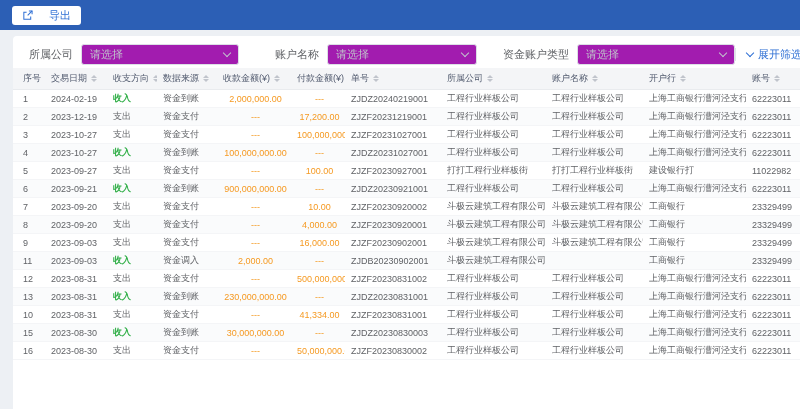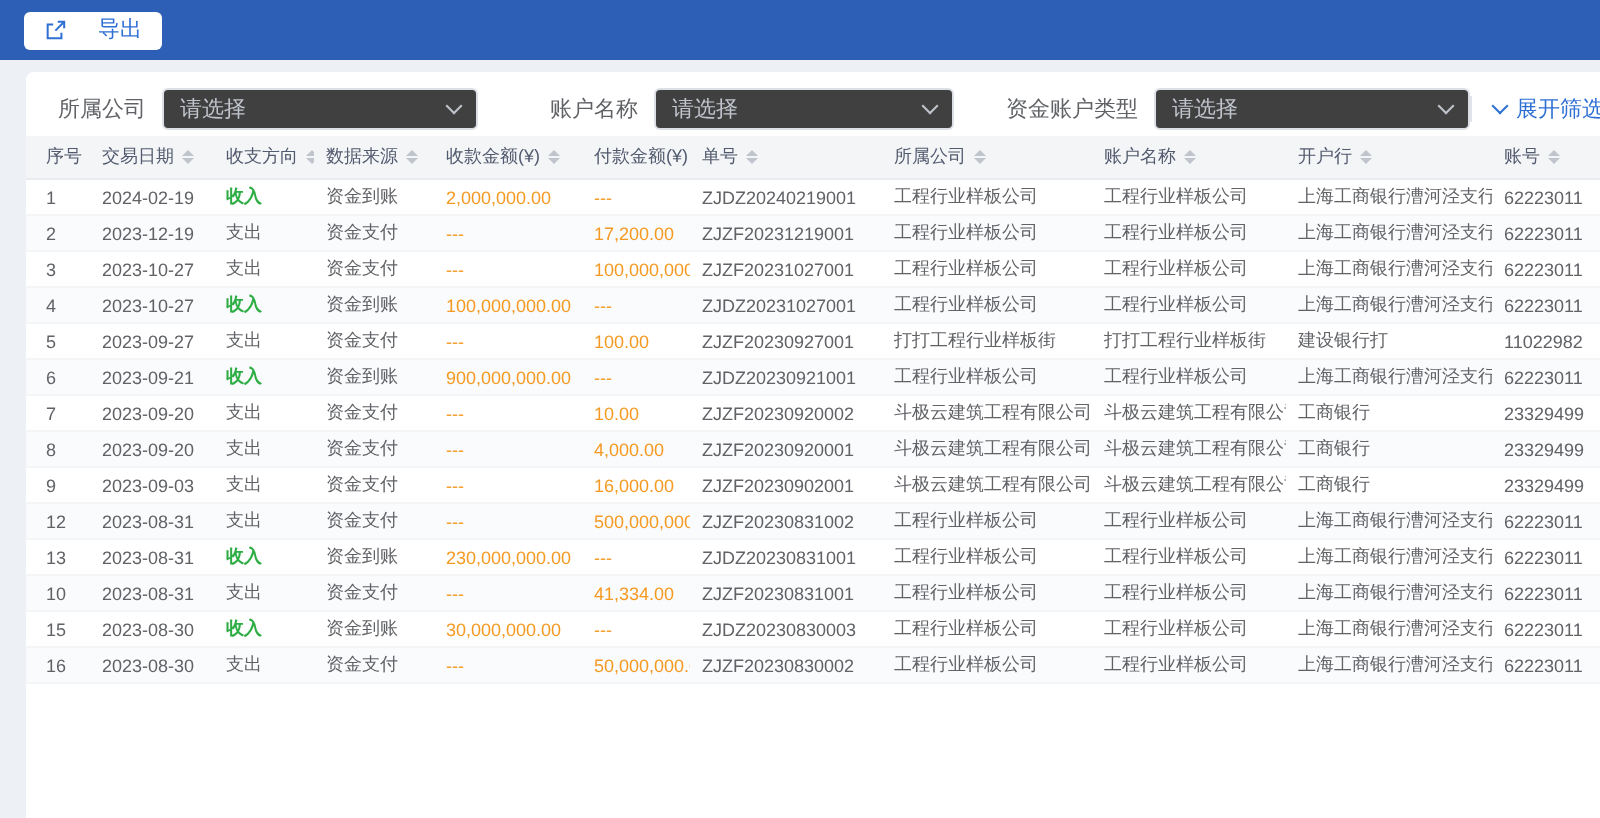--- a/index.html
+++ b/index.html
@@ -29,21 +29,21 @@
   }
   
   .filters{display:flex;align-items:center;padding:8px 12px 0 16px;}
   .fgroup{display:flex;align-items:center;}
   .fgroup.g2{margin-left:36px;}
   .fgroup.g3{margin-left:26px;}
   .flabel{font-size:11px;color:#606266;margin-right:8px;white-space:nowrap;}
   .select{
     width:158px;height:21px;border:1px solid #dcdfe6;border-radius:3px;
     display:flex;align-items:center;justify-content:space-between;
-    padding:0 8px;box-sizing:border-box;background:#404040;cursor:pointer;
+    padding:0 8px;box-sizing:border-box;background:#a21caf;cursor:pointer;
   }
   .select .ph{font-size:11px;color:#c0c4cc;}
   .chev{
     width:5px;height:5px;border-right:1px solid #c0c4cc;border-bottom:1px solid #c0c4cc;
     transform:rotate(45deg);margin-top:-3px;display:inline-block;
   }
   .expand{
     margin-left:auto;display:flex;align-items:center;gap:5px;
     color:var(--link-blue,#2e6fd4);font-size:11px;cursor:pointer;padding-right:10px;white-space:nowrap;
   }
@@ -79,21 +79,21 @@
   .caret{display:inline-flex;flex-direction:column;margin-left:4px;cursor:pointer;}
   .caret i{display:block;width:0;height:0;border-left:3px solid transparent;border-right:3px solid transparent;}
   .caret .up{border-bottom:3.5px solid #c0c4cc;margin-bottom:1.5px;}
   .caret .down{border-top:3.5px solid #c0c4cc;}
   tbody td{
     height:17px;padding:0 3px 0 6px;font-size:9px;color:#606266;
     white-space:nowrap;overflow:hidden;border-bottom:1px solid #f4f5f7;
   }
   tbody td:first-child{padding-left:10px;color:#606266;}
   tbody tr:nth-child(even){background:#fafbfc;}
-  td.amt{color:var(--amount-orange,#f59a23);}
+  td.amt{color:var(--amount-orange,#f59a23);text-align:center;}
   td.dir-in{color:var(--income-green,#2fae46);font-weight:bold;}
   td.dir-out{color:#606266;}
 </style>
 </head>
 <body>
 
 <div class="topbar">
   <button class="export-btn">
     <span>
       <svg width="11" height="11" viewBox="0 0 12 12">
@@ -337,20 +337,33 @@
           <td>资金支付</td>
           <td class="amt">---</td>
           <td class="amt">16,000.00</td>
           <td>ZJZF20230902001</td>
           <td>斗极云建筑工程有限公司</td>
           <td>斗极云建筑工程有限公司</td>
           <td>工商银行</td>
           <td>23329499</td>
         </tr>
         <tr>
+          <td>11</td>
+          <td>2023-09-03</td>
+          <td class="dir-in">收入</td>
+          <td>资金调入</td>
+          <td class="amt">2,000.00</td>
+          <td class="amt">---</td>
+          <td>ZJDB20230902001</td>
+          <td>斗极云建筑工程有限公司</td>
+          <td></td>
+          <td>工商银行</td>
+          <td>23329499</td>
+        </tr>
+        <tr>
           <td>12</td>
           <td>2023-08-31</td>
           <td class="dir-out">支出</td>
           <td>资金支付</td>
           <td class="amt">---</td>
           <td class="amt">500,000,000.00</td>
           <td>ZJZF20230831002</td>
           <td>工程行业样板公司</td>
           <td>工程行业样板公司</td>
           <td>上海工商银行漕河泾支行</td>

